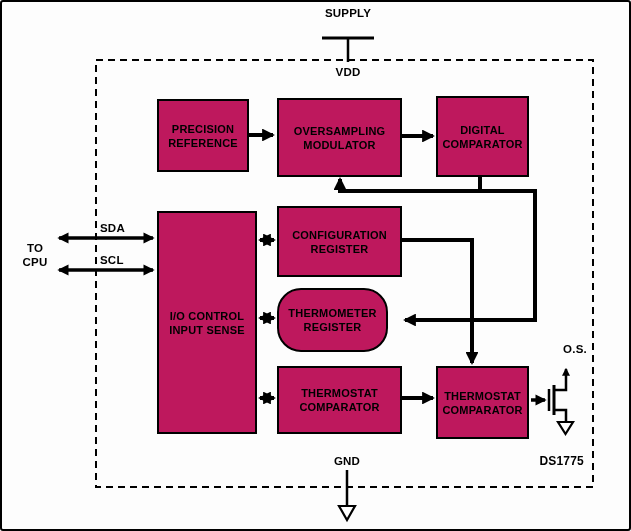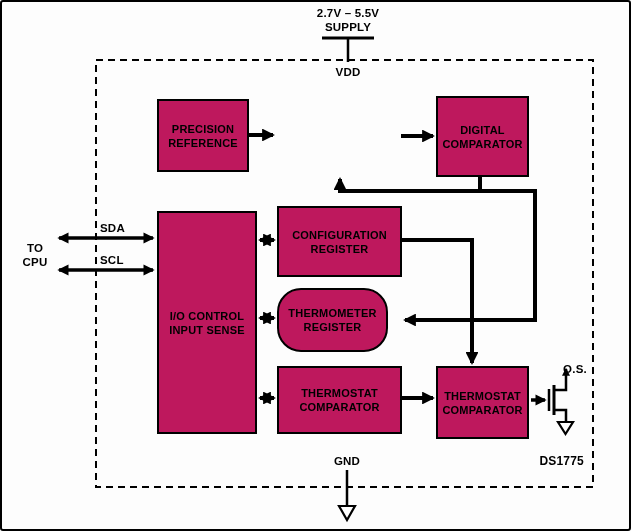--- a/index.html
+++ b/index.html
@@ -85,20 +85,24 @@
       <line x1="345" y1="468" x2="345" y2="504" stroke-width="2.5"></line>
       <polygon points="337,504 353,504 345,518" fill="#fff" stroke-width="2.2"></polygon>
     </g>
   </svg>
 
   <div class="block" style="left:155px; top:97px; width:92px; height:73px;">
     <span>PRECISION</span>
     <span>REFERENCE</span>
   </div>
 
+  <div class="block" style="left:275px; top:96px; width:125px; height:79px;">
+    <span>OVERSAMPLING</span>
+    <span>MODULATOR</span>
+  </div>
 
   <div class="block" style="left:434px; top:94px; width:93px; height:81px;align-items:center;">
     <span>DIGITAL</span>
     <span>COMPARATOR</span>
   </div>
 
   <div class="block" style="left:155px; top:209px; width:100px; height:223px;">
     <span>I/O CONTROL</span>
     <span>INPUT SENSE</span>
   </div>
@@ -117,34 +121,33 @@
     <span>THERMOSTAT</span>
     <span>COMPARATOR</span>
   </div>
 
   <div class="block" style="left:434px; top:364px; width:93px; height:73px;">
     <span>THERMOSTAT</span>
     <span>COMPARATOR</span>
   </div>
 
   <div class="lbl center" style="left:280px; top:4px; width:132px;">
-    <span>2.7V – 5.5V</span>
     <span>SUPPLY</span>
   </div>
 
   <div class="lbl center" style="left:322px; top:63px; width:48px;">VDD</div>
 
   <div class="lbl center" style="left:12px; top:239px; width:42px;">
     <span>TO</span>
     <span>CPU</span>
   </div>
 
   <div class="lbl" style="left:98px; top:219px;">SDA</div>
 
   <div class="lbl" style="left:98px; top:251px;">SCL</div>
 
-  <div class="lbl center" style="left:552px; top:360px; width:42px;">O.S.</div>
+  <div class="lbl center" style="left:552px; top:340px; width:42px;">O.S.</div>
 
   <div class="lbl center" style="left:320px; top:452px; width:50px;">GND</div>
 
   <div class="lbl right" style="left:498px; top:452px; width:84px; font-size:12px;">DS1775</div>
 
 </div>
 
 </body></html>

